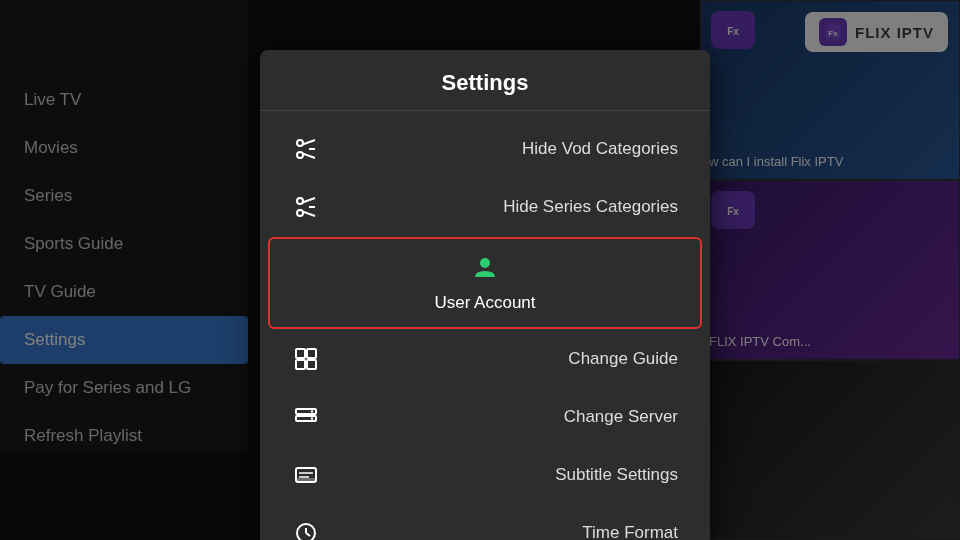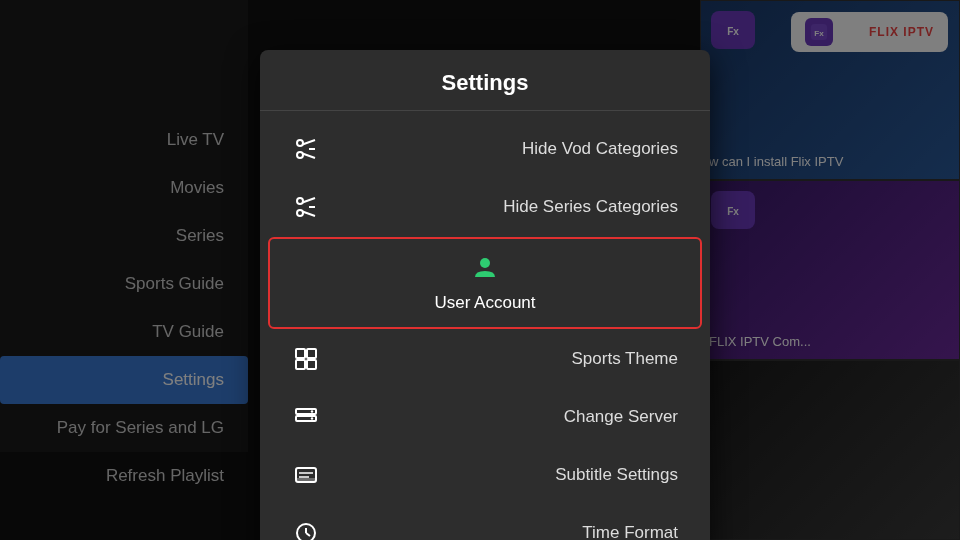--- a/index.html
+++ b/index.html
@@ -41,38 +41,36 @@
       display: flex;
       align-items: center;
       justify-content: center;
     }
     .flix-logo-icon svg {
       width: 18px;
       height: 18px;
     }
     .flix-logo-text {
       font-weight: bold;
-      font-size: 12px;
-      color: #ef4444;
+      font-size: 15px;
+      color: #404040;
       letter-spacing: 1px;
-      margin-left: 28px;
     }
 
     
     .sidebar {
       position: absolute;
       left: 0;
       top: 0;
       width: 248px;
       height: 452px;
       background: #1a1a1a;
       display: flex;
       flex-direction: column;
-      padding-top: 116px;
-      text-align: right;
+      padding-top: 76px;
     }
 
     .sidebar-item {
       padding: 14px 24px;
       color: #ccc;
       font-size: 17px;
       cursor: pointer;
       white-space: nowrap;
     }
     .sidebar-item.active {
@@ -376,21 +374,21 @@
 
     <div class="settings-item">
       <div class="settings-item-icon">
         <svg width="24" height="24" viewBox="0 0 24 24">
           <rect x="2" y="2" width="9" height="9" rx="1" fill="none" stroke="white" stroke-width="2"></rect>
           <rect x="13" y="2" width="9" height="9" rx="1" fill="none" stroke="white" stroke-width="2"></rect>
           <rect x="2" y="13" width="9" height="9" rx="1" fill="none" stroke="white" stroke-width="2"></rect>
           <rect x="13" y="13" width="9" height="9" rx="1" fill="none" stroke="white" stroke-width="2"></rect>
         </svg>
       </div>
-      <span>Sports Theme</span>
+      <span>Change Guide</span>
     </div>
 
     <div class="settings-item">
       <div class="settings-item-icon">
         <svg width="24" height="24" viewBox="0 0 24 24">
           <rect x="2" y="4" width="20" height="5" rx="1" fill="none" stroke="white" stroke-width="2"></rect>
           <rect x="2" y="11" width="20" height="5" rx="1" fill="none" stroke="white" stroke-width="2"></rect>
           <circle cx="18" cy="6.5" r="1.2" fill="white"></circle>
           <circle cx="18" cy="13.5" r="1.2" fill="white"></circle>
         </svg>

